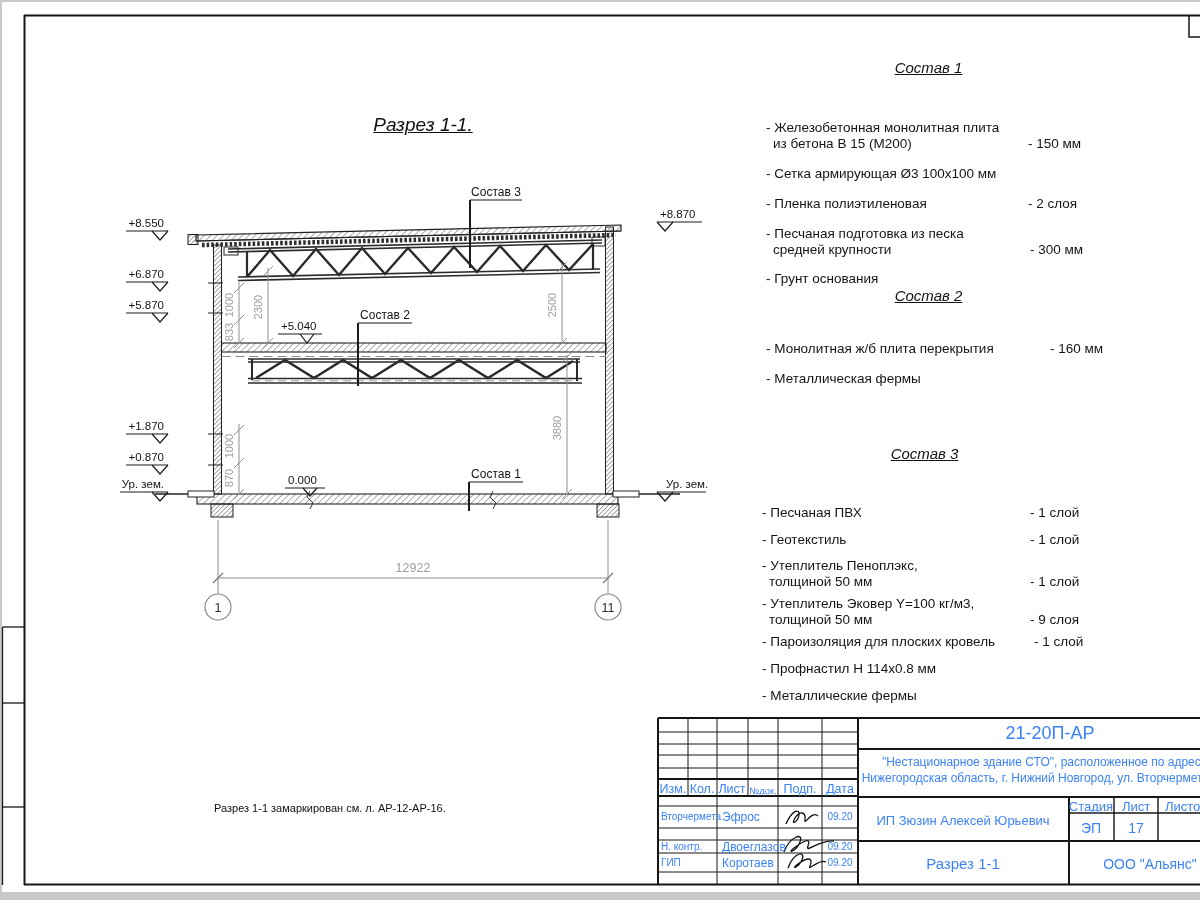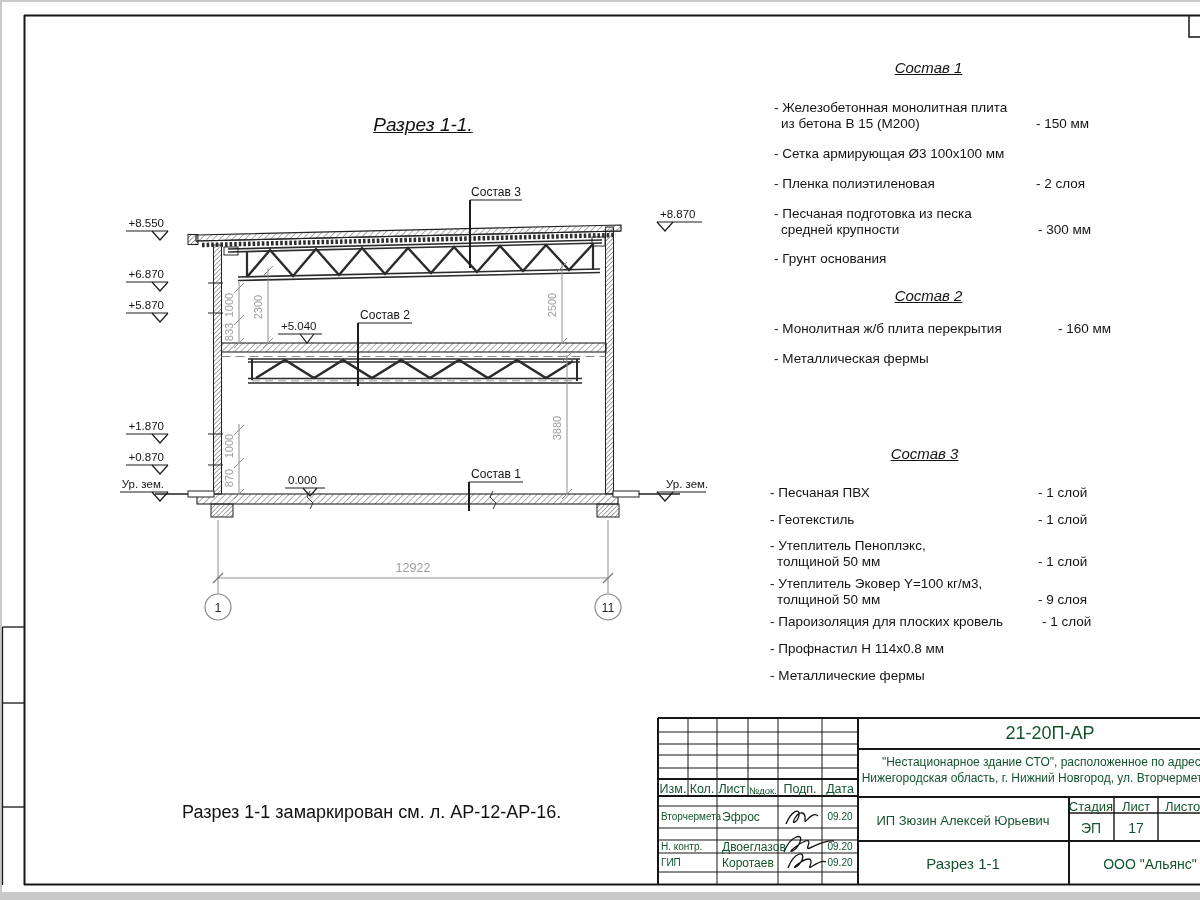--- a/index.html
+++ b/index.html
@@ -1,28 +1,28 @@
 <!DOCTYPE html>
 <html><head>
 <meta charset="utf-8">
 <style>
   html,body{margin:0;padding:0;}
   body{width:1200px;height:900px;position:relative;background:#fff;overflow:hidden;
        font-family:"Liberation Sans","DejaVu Sans",sans-serif;color:#111;}
   .edge{position:absolute;background:#c9c9c9;}
   svg text{font-family:"Liberation Sans","DejaVu Sans",sans-serif;}
-  .tb{position:absolute;white-space:nowrap;color:#14532d;}
+  .tb{position:absolute;white-space:nowrap;color:#3b82f6;}
   .tbc{transform:translateX(-50%);text-align:center;}
   .dwg-title{position:absolute;left:368px;top:114px;width:110px;text-align:center;
              font-style:italic;font-size:19px;text-decoration:underline;}
-  .note{position:absolute;left:182px;top:802px;font-size:18px;}
+  .note{position:absolute;left:214px;top:802px;font-size:11px;}
   .sostav{position:absolute;width:345px;font-size:13.5px;line-height:16px;color:#141414;}
   .s-title{position:absolute;left:0;right:0;top:0;text-align:center;font-style:italic;
            font-size:15px;text-decoration:underline;}
-  .item{position:absolute;white-space:nowrap;left:18px;}
+  .item{position:absolute;white-space:nowrap;left:10px;margin-top:20px;}
   .item .ln{display:block;}
   .item .val{position:absolute;top:0;white-space:nowrap;}
 </style>
 </head>
 <body>
 
 <div class="edge" style="left:0;top:0;width:1200px;height:2px"></div>
 <div class="edge" style="left:0;top:0;width:2px;height:900px"></div>
 <div class="edge" style="left:0;top:892px;width:1200px;height:8px"></div>
 

